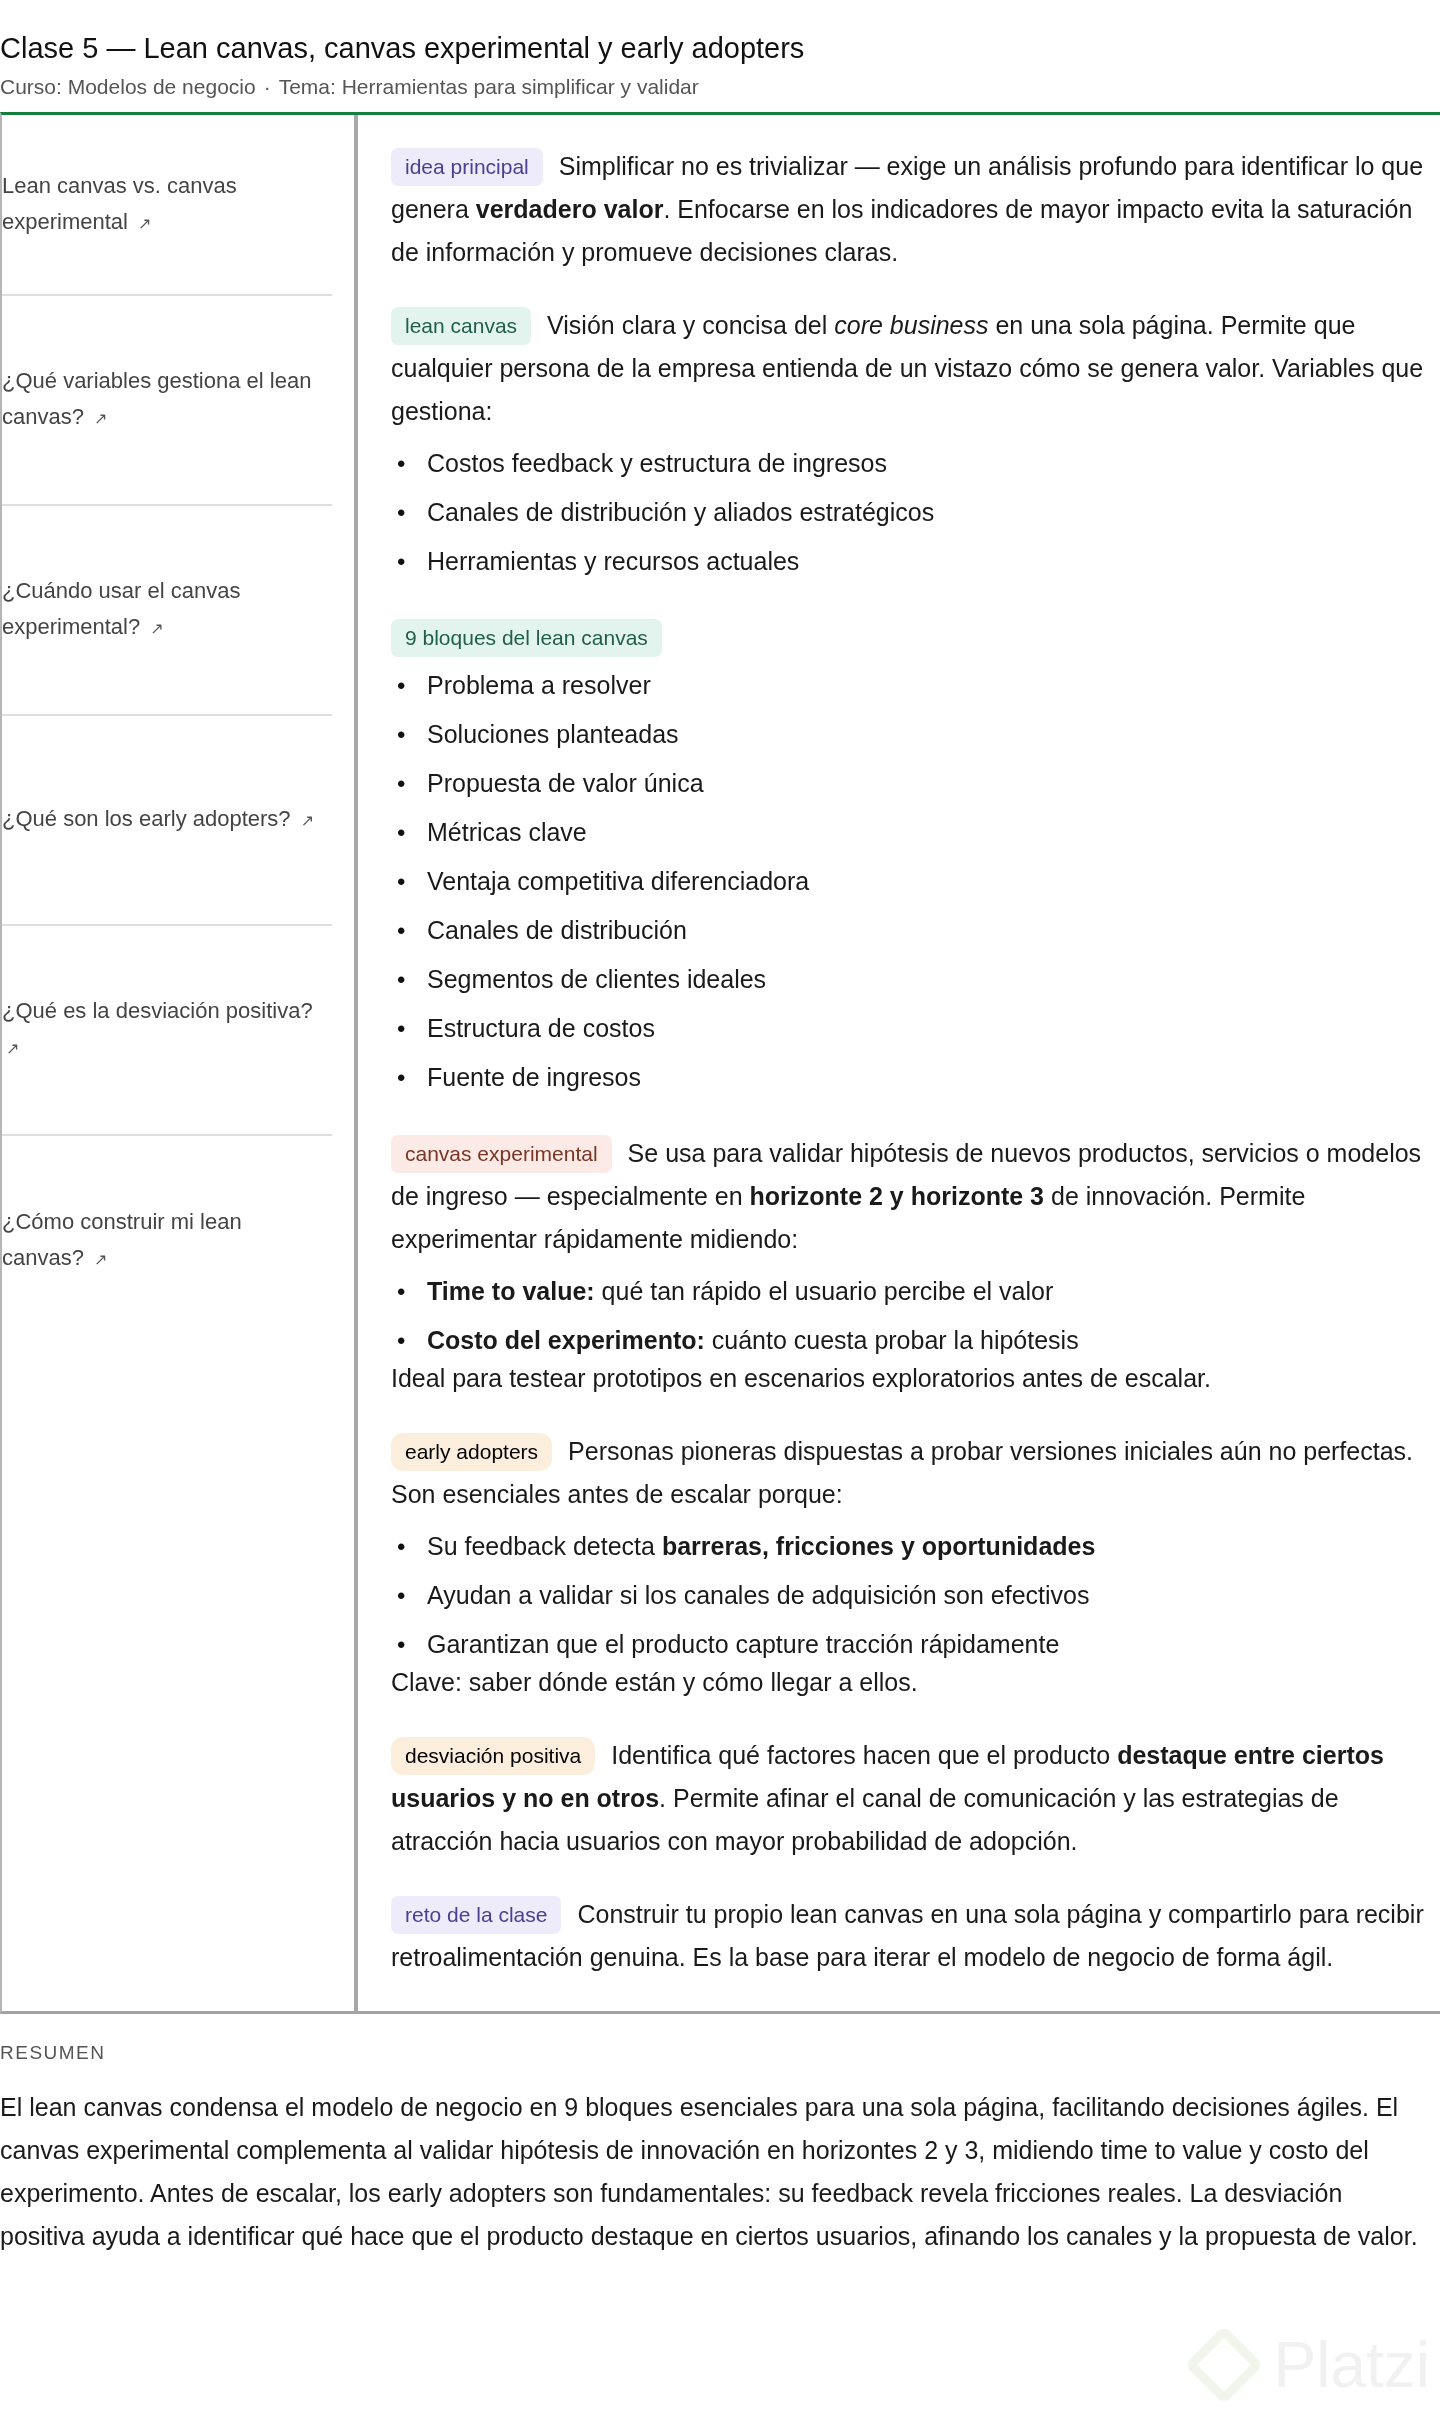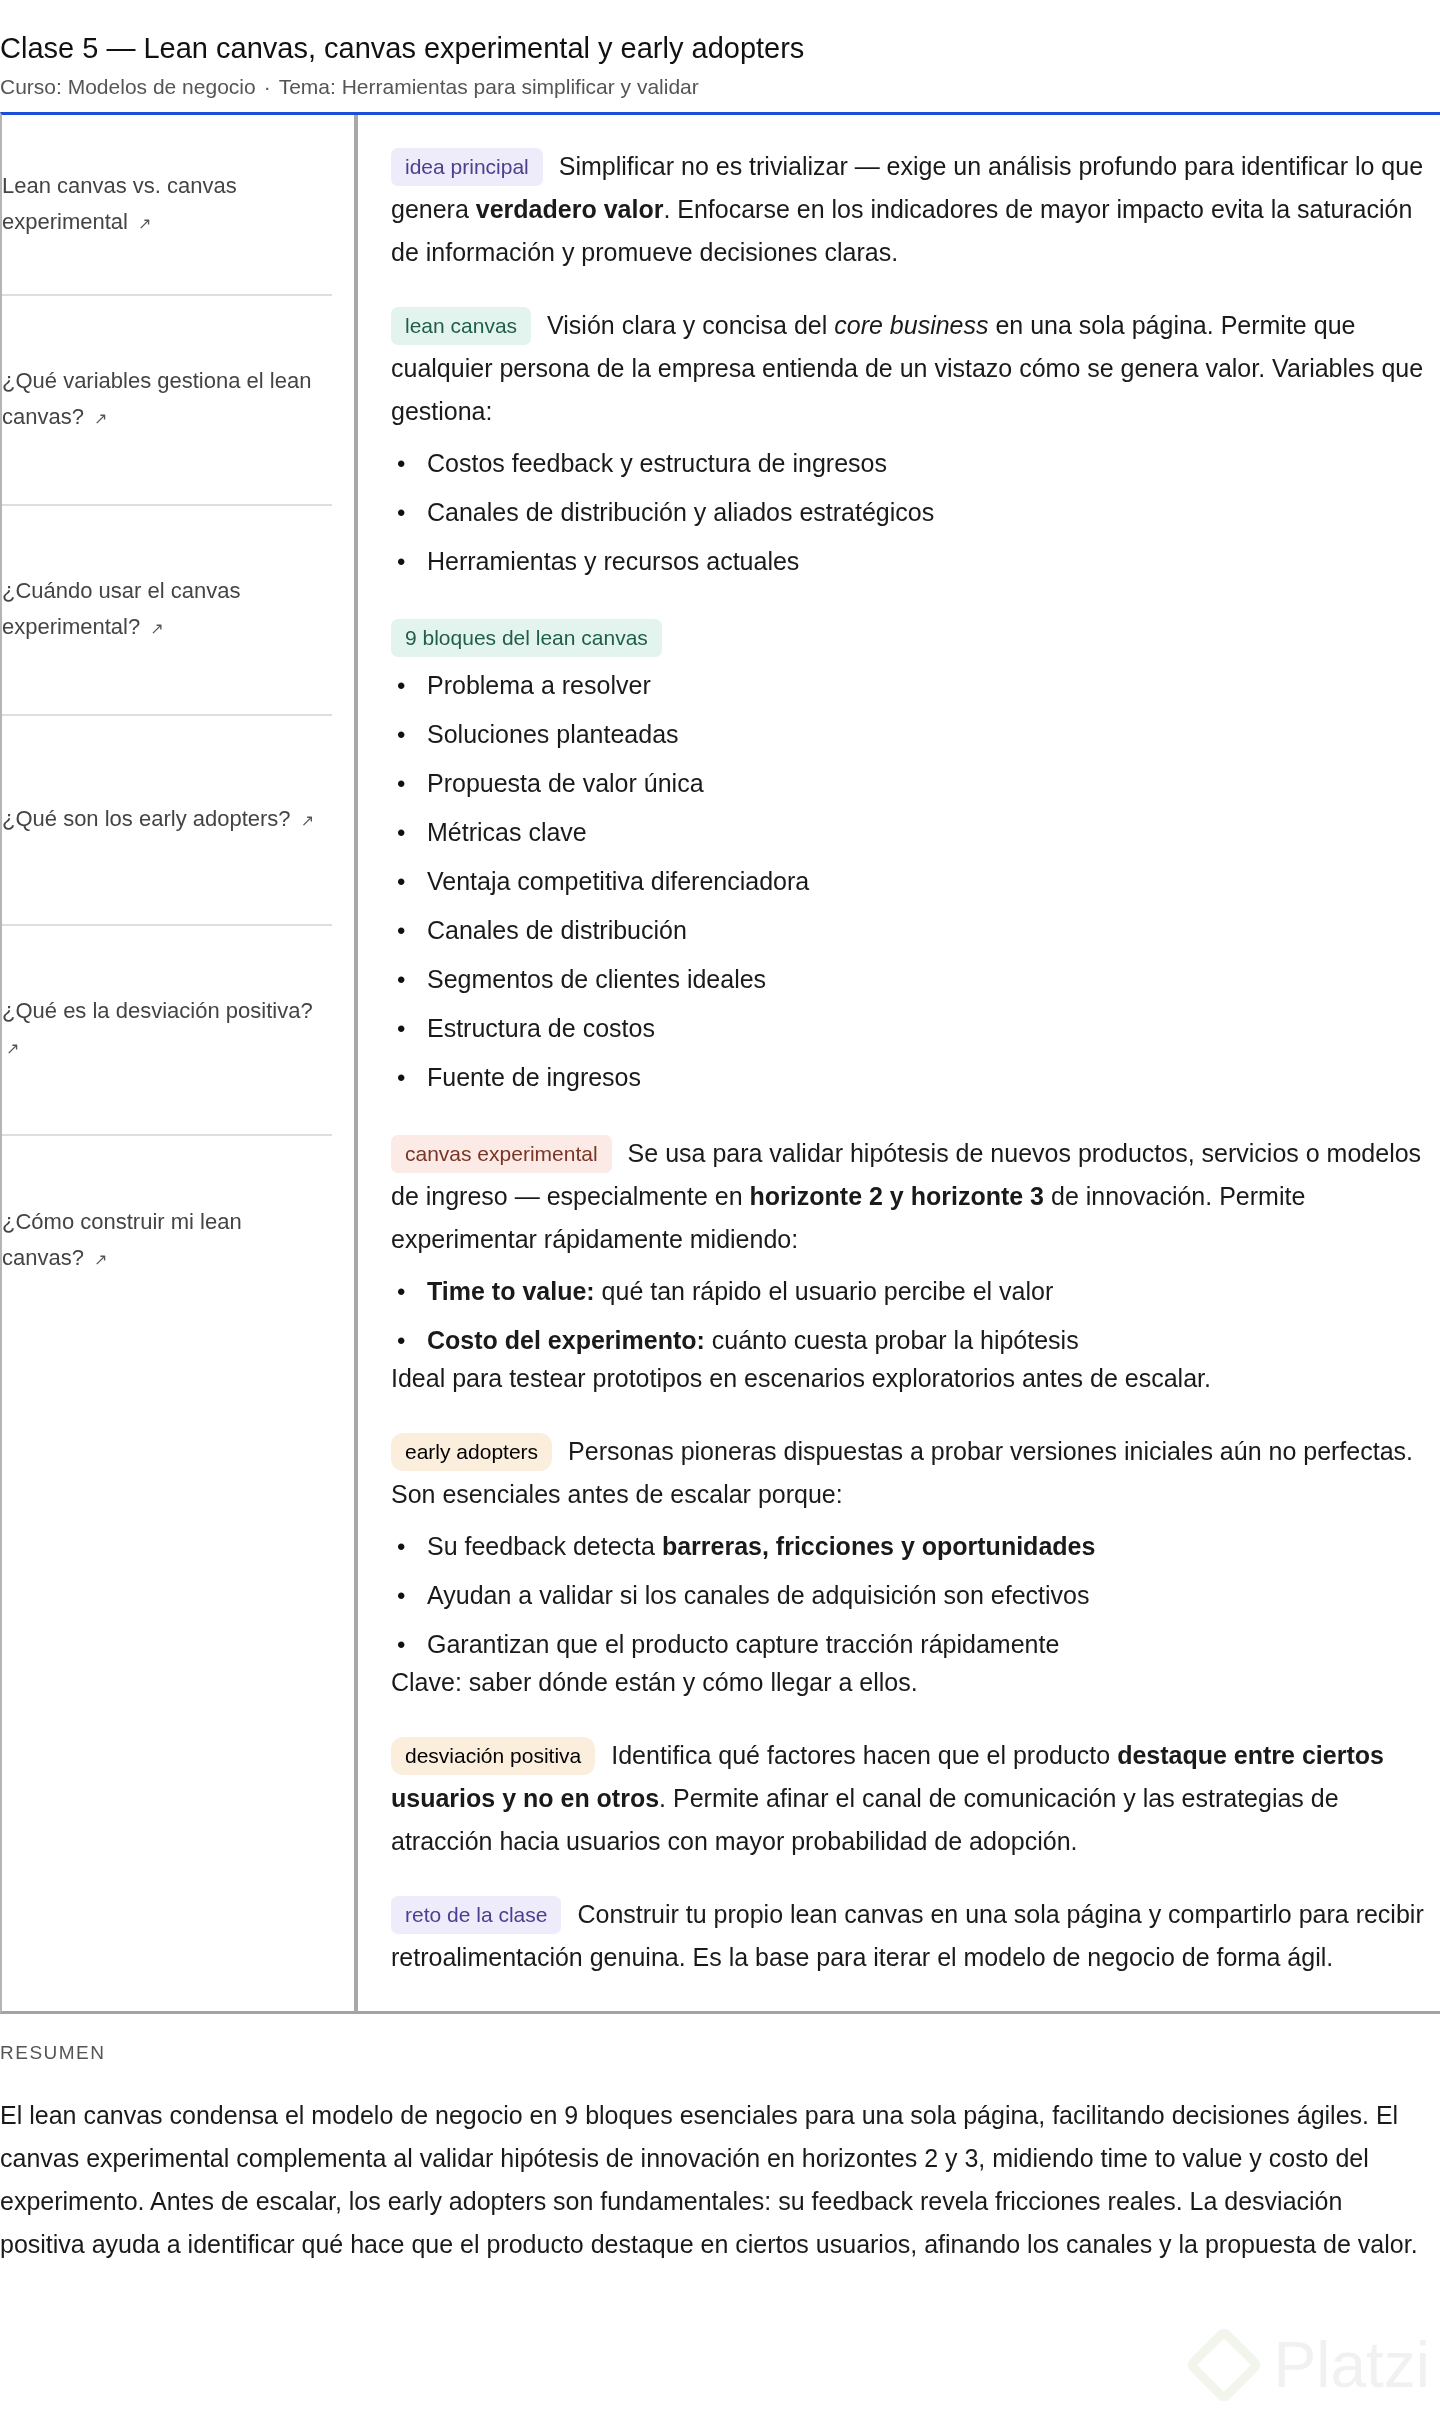--- a/index.html
+++ b/index.html
@@ -2,42 +2,42 @@
 <html><head>
 <meta charset="utf-8">
 <style>
   * { box-sizing: border-box; margin: 0; padding: 0; }
   html, body { width: 1440px; background: #ffffff; }
   body { font-family: "Liberation Sans", sans-serif; color: #1a1a1a; position: relative; height: 2430px; overflow: hidden; }
   .header { padding-top: 30px; height: 112px; }
   .title { font-size: 29px; line-height: 36px; color: #111; font-weight: normal; }
   .subtitle { font-size: 21px; line-height: 30px; color: #555; margin-top: 6px; }
   .subtitle .sep { margin: 0 8px; }
-  .table { display: flex; border-top: 3px solid #1d4ed8; border-bottom: 3px solid #a3a3a3; border-left: 2px solid #b5b5b5; }
+  .table { display: flex; border-top: 3px solid #15803d; border-bottom: 3px solid #a3a3a3; border-left: 2px solid #b5b5b5; }
   .left { width: 356px; border-right: 4px solid #a8a8a8; flex-shrink: 0; }
   .qitem { height: 210px; display: flex; align-items: center; border-bottom: 2px solid #dedede; width: 330px; font-size: 22px; line-height: 36px; color: #444; padding-right: 10px; }
   .qitem:first-child { height: 181px; }
   .qitem:last-child { border-bottom: none; }
   .qitem .arrow { font-size: 16px; color: #555; margin-left: 4px; }
   .right { flex: 1; padding: 30px 0 32px 33px; font-size: 25px; line-height: 43px; color: #1a1a1a; }
   .block { margin-bottom: 30px; }
   .block:last-child { margin-bottom: 0; }
   .tag { display: inline-block; font-size: 21px; line-height: 28px; padding: 5px 14px; border-radius: 7px; margin-right: 16px; vertical-align: 1px; }
   .tag.purple { background: #eeebfb; color: #4b3f8f; }
   .tag.green { background: #e3f4ee; color: #1f5e48; }
   .tag.red { background: #fbeae5; color: #7a3524; }
   .tag.orange { background: #fbeedd; color: #000000; border-radius: 12px; }
   ul { list-style: none; margin: 6px 0 4px 0; }
   li { position: relative; padding-left: 36px; line-height: 49px; }
   li::before { content: "•"; position: absolute; left: 6px; top: 0; font-size: 24px; color: #111; }
   b { font-weight: bold; }
   i { font-style: italic; }
   .summary { margin-top: 26px; }
   .summary-label { font-size: 19px; letter-spacing: 1.5px; color: #555; line-height: 26px; }
-  .summary-text { margin-top: 28px; font-size: 25px; line-height: 43px; color: #1a1a1a; width: 1430px; }
+  .summary-text { margin-top: 20px; font-size: 25px; line-height: 43px; color: #1a1a1a; width: 1430px; }
   .watermark { position: absolute; right: 10px; bottom: 28px; display: flex; align-items: center; opacity: 0.5; }
   .watermark .logo { width: 56px; height: 56px; border: 9px solid #e6ecd8; transform: rotate(45deg); border-radius: 8px; margin-right: 22px; }
   .watermark .wm-text { font-size: 64px; color: #e4e4e4; }
 </style>
 </head>
 <body>
 
 <div class="header">
   <h1 class="title">Clase 5 — Lean canvas, canvas experimental y early adopters</h1>
   <div class="subtitle">

